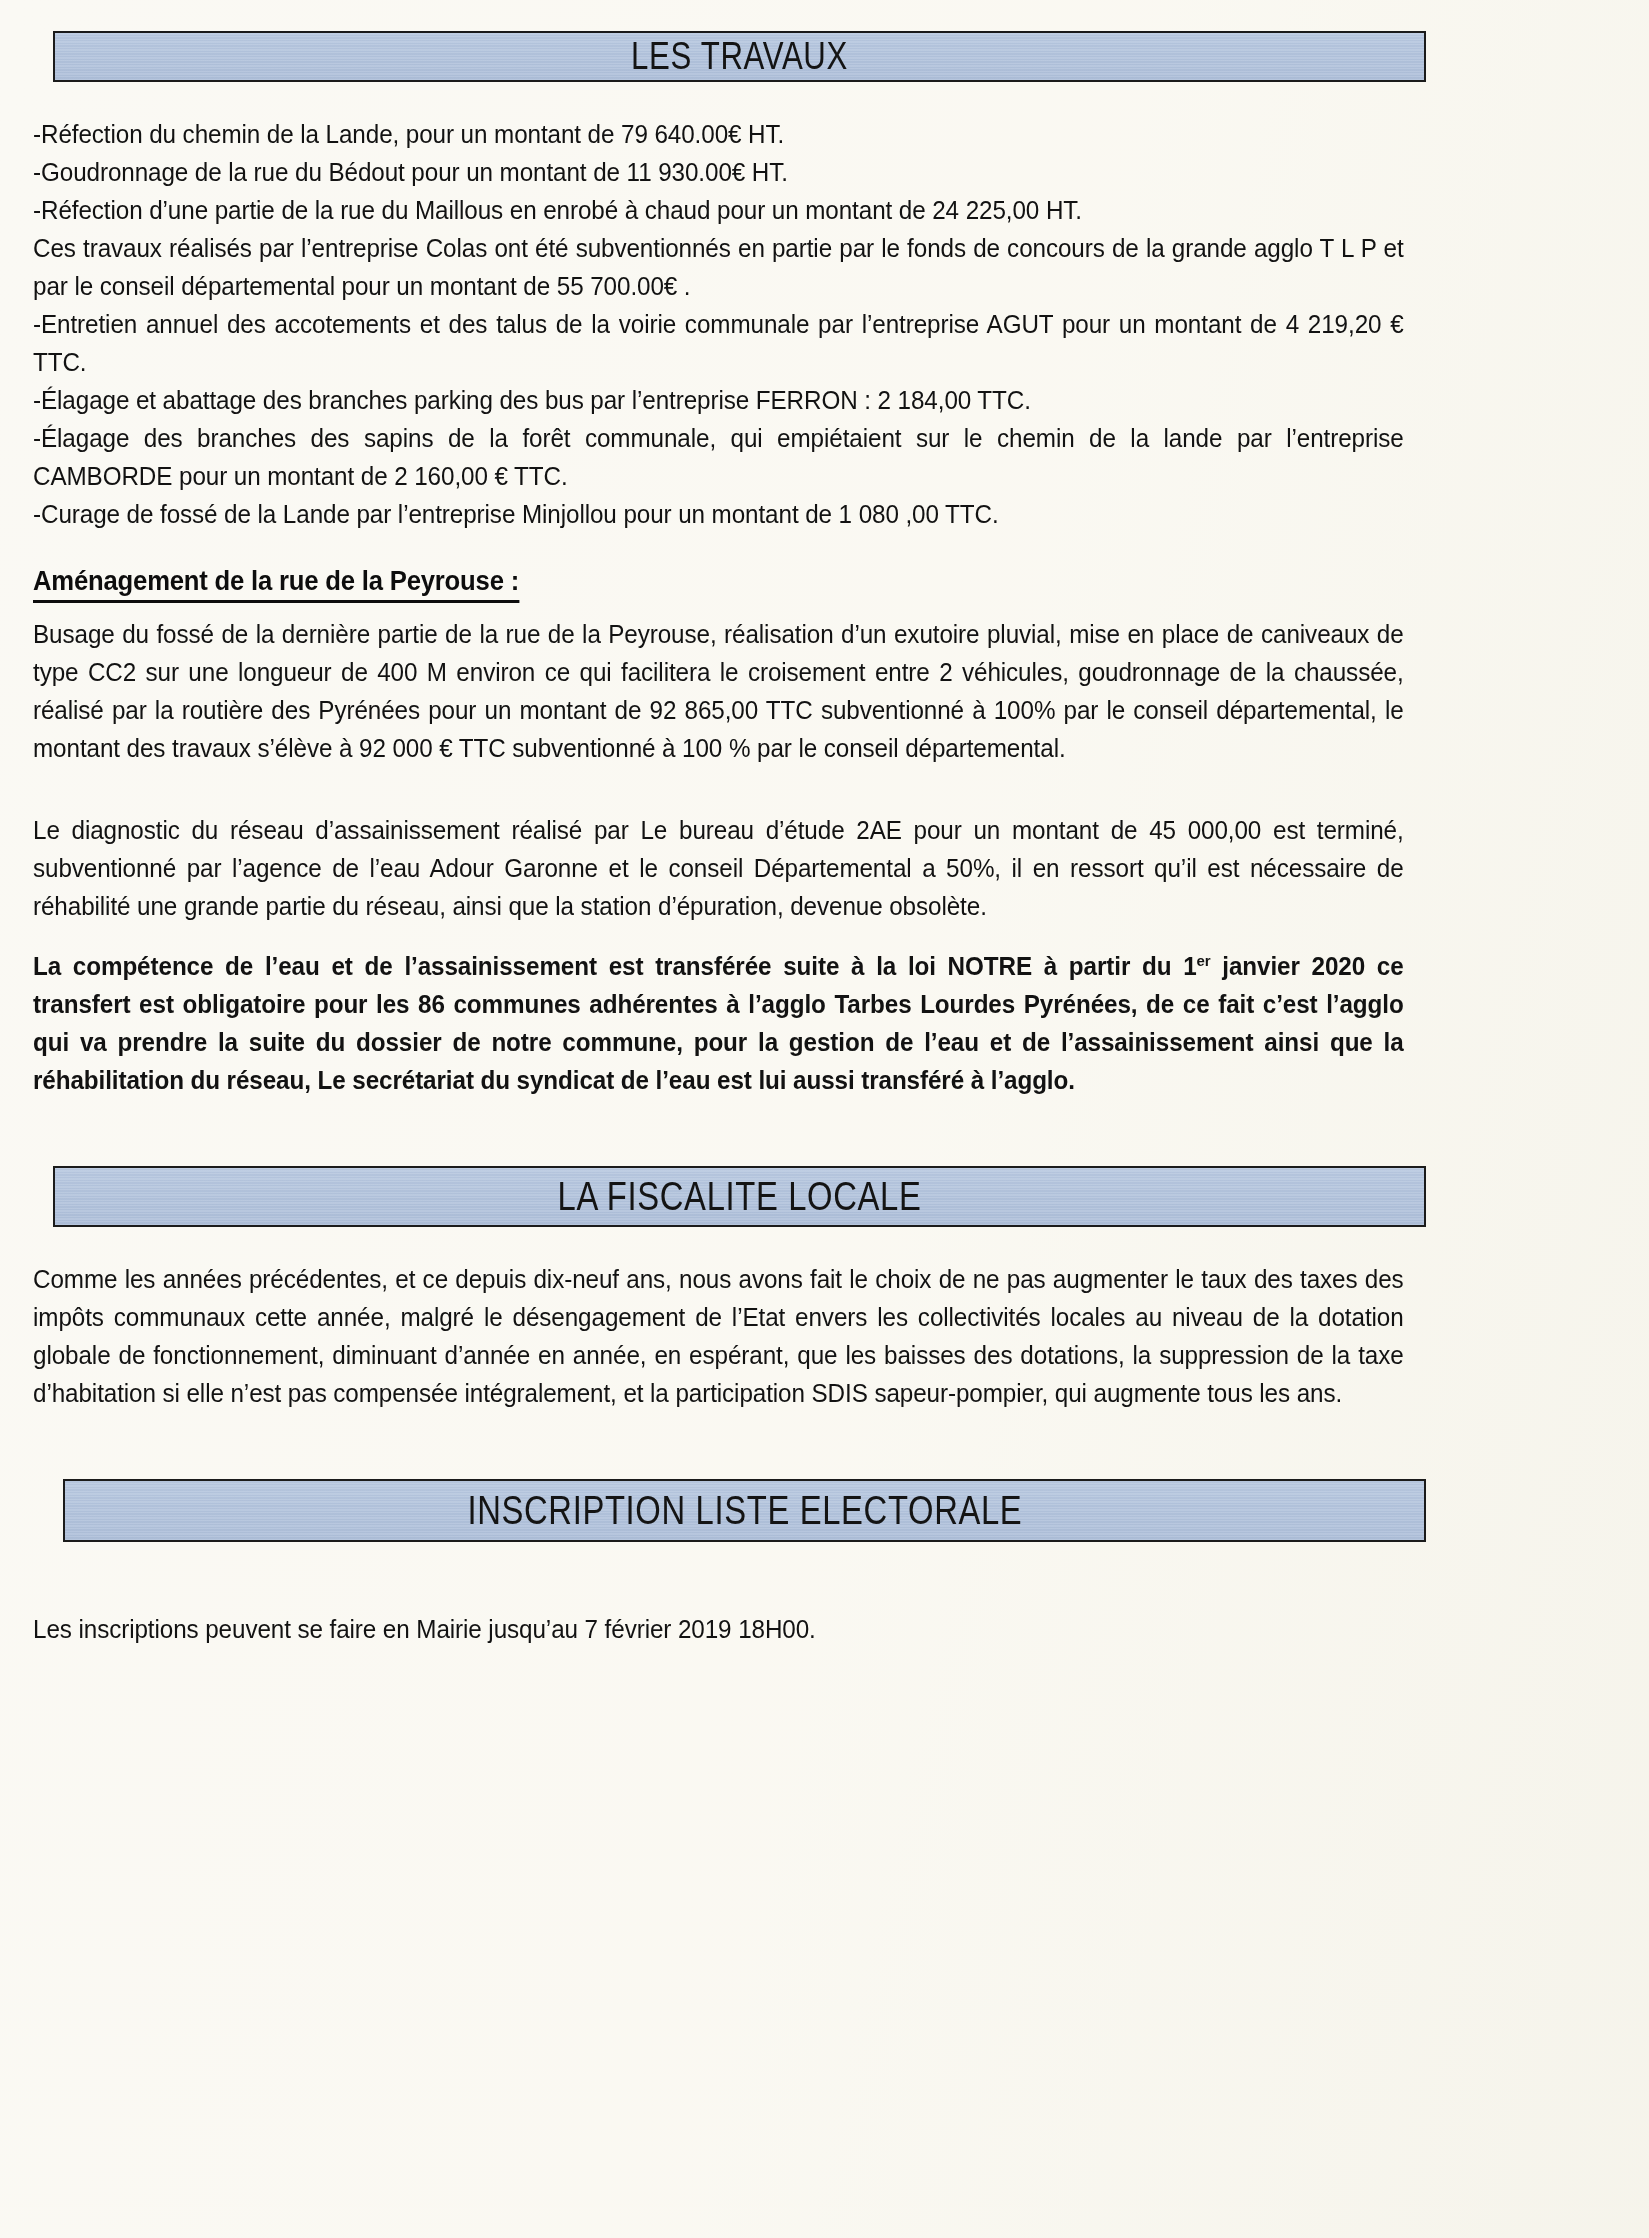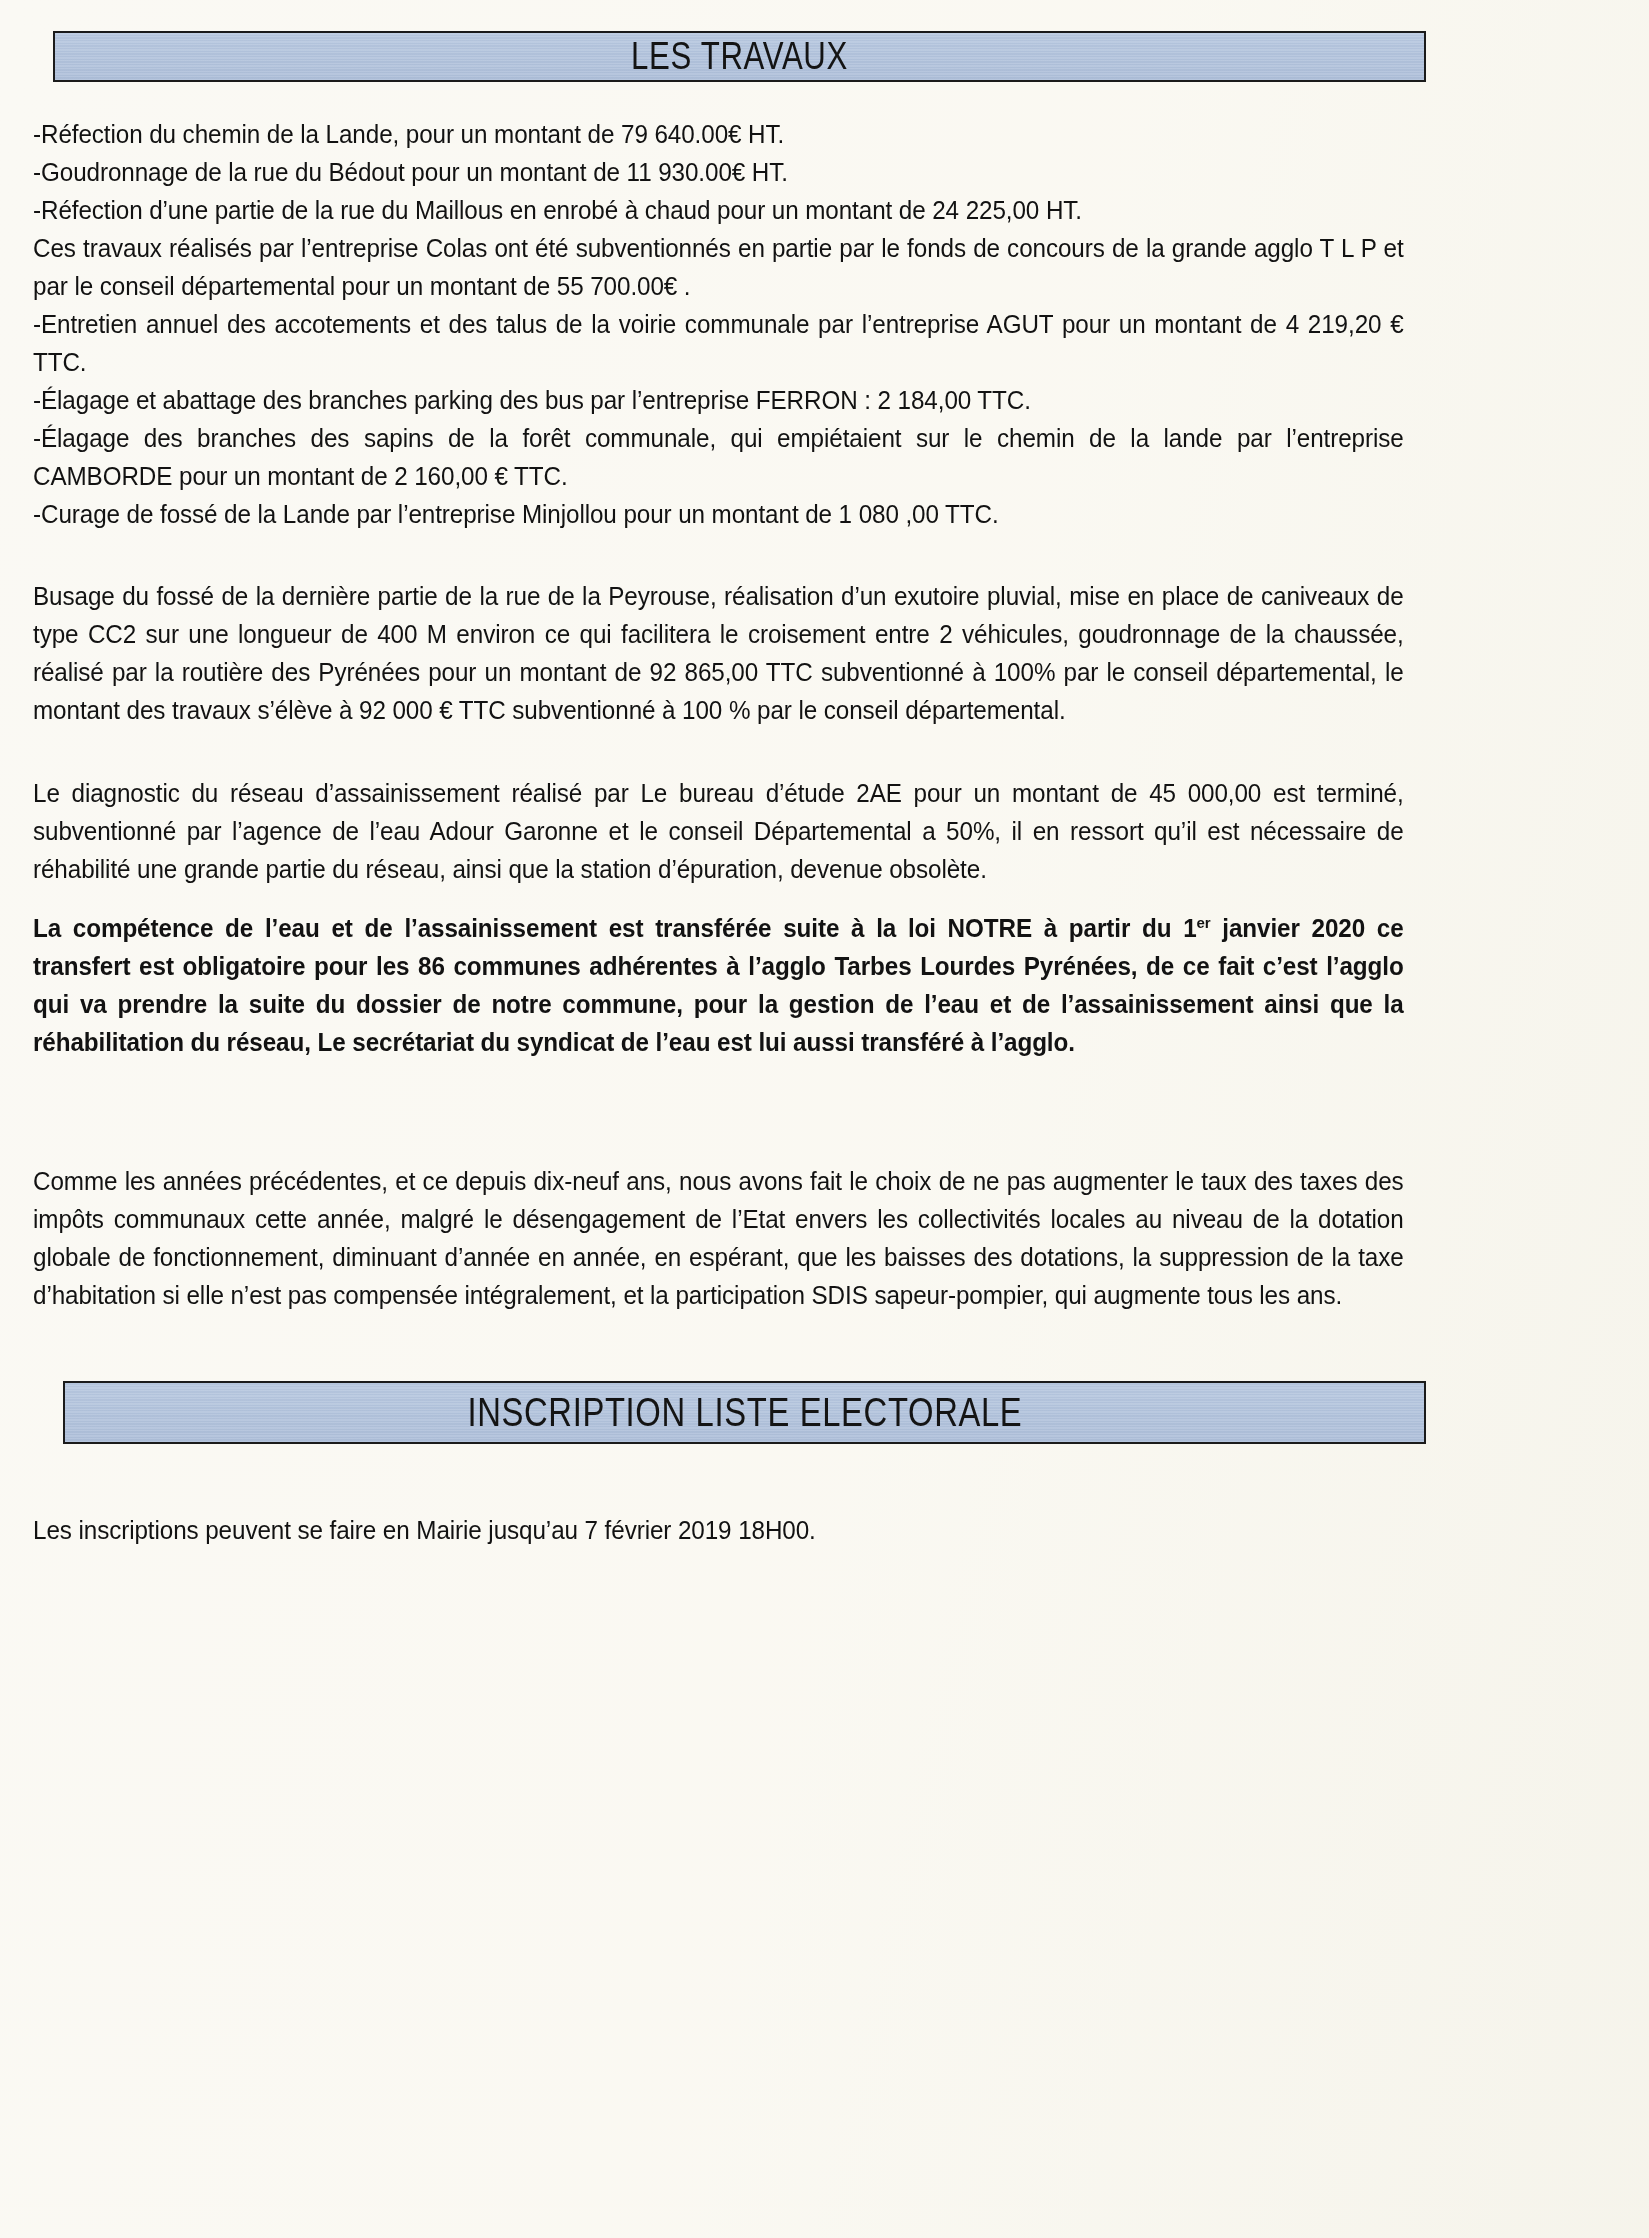--- a/index.html
+++ b/index.html
@@ -126,38 +126,44 @@
       <p class="body-text just"> -Entretien annuel des accotements et des talus de la voirie communale par l’entreprise AGUT pour un montant de 4 219,20 € TTC.</p>
       <p class="body-text">-Élagage et abattage des branches parking des bus par l’entreprise FERRON : 2 184,00 TTC.</p>
       <p class="body-text just">-Élagage des branches des sapins de la forêt communale, qui empiétaient sur le chemin de la lande par l’entreprise CAMBORDE pour un montant de 2 160,00 € TTC.</p>
       <p class="body-text"> -Curage de fossé de la Lande par l’entreprise Minjollou pour un montant de 1 080 ,00 TTC.</p>
     </div>
   </div>
 
   <div class="gap-lg"></div>
 
   <div>
+    <div>
+      <span class="subhead">Aménagement de la rue de la Peyrouse :</span>
+    </div>
     <div class="gap-sm"></div>
     <p class="body-text just">Busage du fossé de la dernière partie de la rue de la Peyrouse, réalisation d’un exutoire pluvial, mise en place de caniveaux de type CC2 sur une longueur de 400 M environ ce qui facilitera le croisement entre 2 véhicules, goudronnage de la chaussée, réalisé par la routière des Pyrénées pour un montant de 92 865,00 TTC subventionné à 100% par le conseil départemental, le montant des travaux s’élève à 92 000 € TTC subventionné à 100 % par le conseil départemental.</p>
   </div>
 
   <div class="gap-lg"></div>
 
   <div>
     <div class="gap-sm"></div>
     <p class="body-text just">Le diagnostic du réseau d’assainissement réalisé par Le bureau d’étude 2AE pour un montant de  45 000,00 est terminé, subventionné par l’agence de l’eau Adour Garonne et le conseil Départemental a 50%, il en ressort qu’il est nécessaire de réhabilité une grande partie du réseau, ainsi que la station d’épuration, devenue obsolète.</p>
     <div class="gap-md"></div>
     <p class="body-text just bold"><span>La compétence de l’eau et de l’assainissement est transférée suite à la loi NOTRE à partir du 1</span><sup>er</sup><span> janvier 2020 ce transfert est obligatoire pour les 86 communes adhérentes à l’agglo Tarbes Lourdes Pyrénées, de ce fait c’est l’agglo qui va prendre la suite du dossier de notre commune, pour la gestion de l’eau et de l’assainissement ainsi que la réhabilitation du réseau, Le secrétariat du syndicat de l’eau est lui aussi transféré à l’agglo.</span></p>
   </div>
 
   <div class="gap-md"></div>
 
 
   <div class="gap-xl"></div>
 
+  <div class="banner" id="banner-fiscalite">
+    <span class="banner-text">LA FISCALITE LOCALE</span>
+  </div>
 
   <div class="gap-lg"></div>
 
   <p class="body-text just">Comme les années précédentes, et ce depuis dix-neuf ans, nous avons fait le choix de ne pas augmenter le taux des taxes des impôts communaux cette année, malgré le désengagement de l’Etat envers les collectivités locales au niveau de la dotation globale de fonctionnement, diminuant d’année en année, en espérant, que les baisses des dotations, la suppression de la taxe d’habitation si elle n’est pas  compensée intégralement, et la participation SDIS sapeur-pompier, qui augmente tous les ans.</p>
 
   <div class="gap-xl"></div>
   <div class="gap-md"></div>
 
   <div class="banner" id="banner-electorale">
     <span class="banner-text">INSCRIPTION LISTE ELECTORALE</span>

